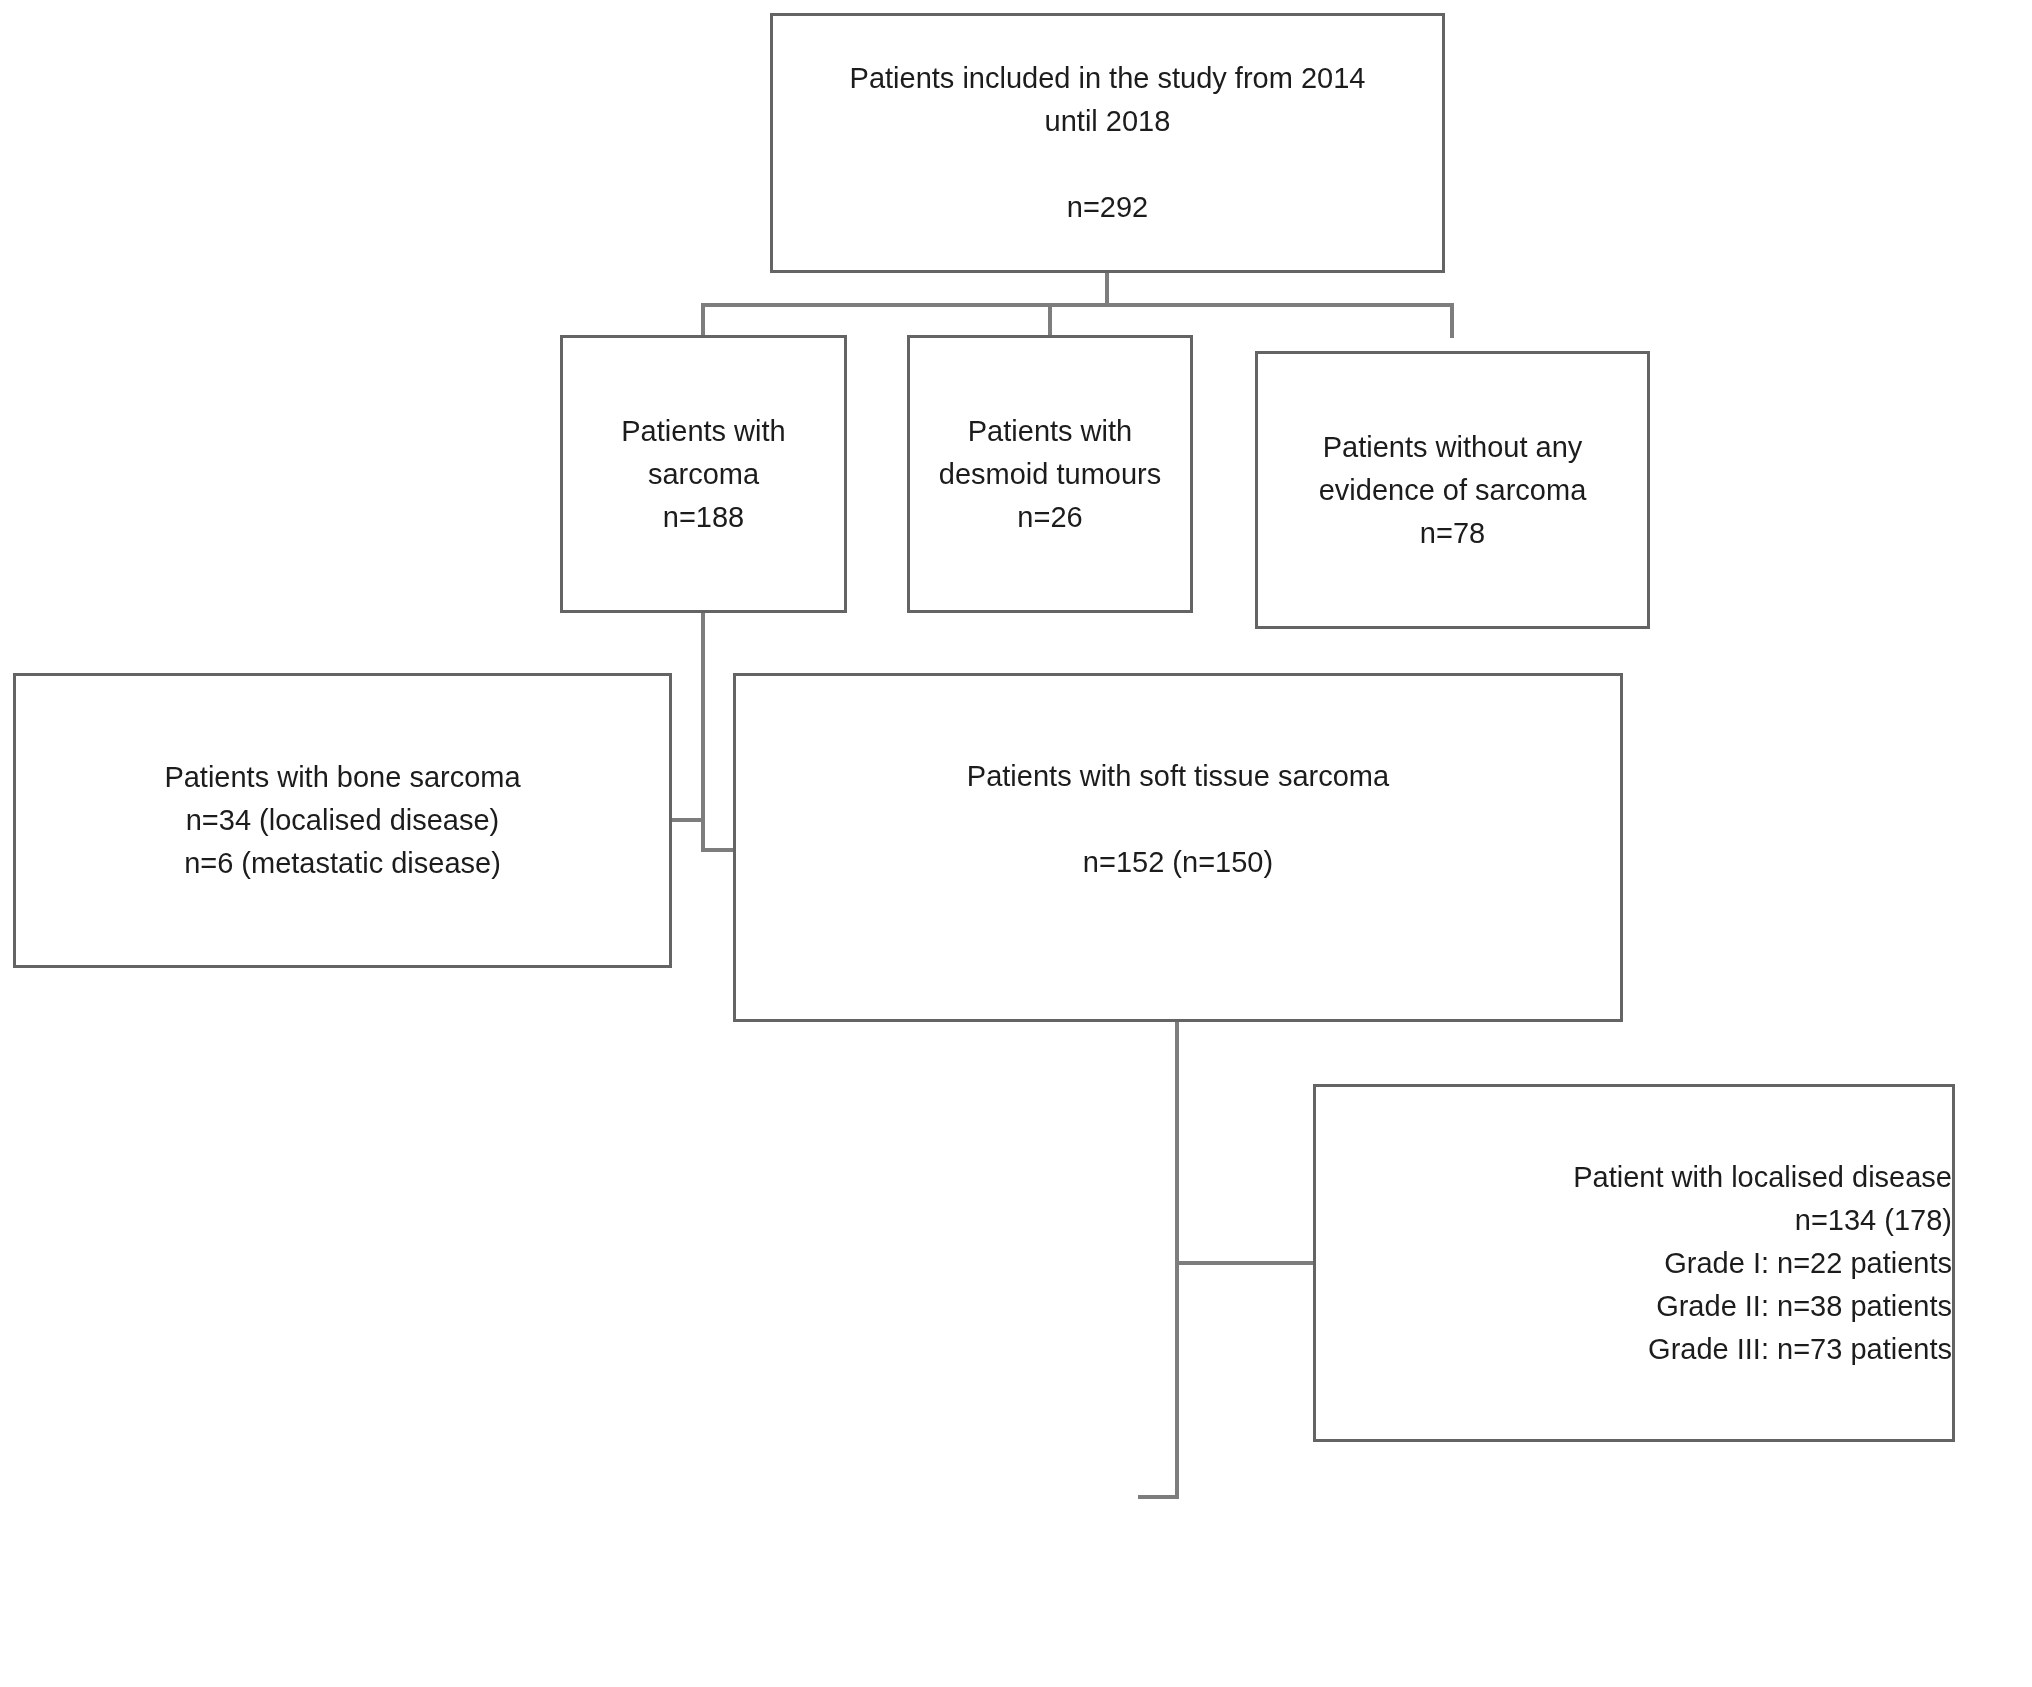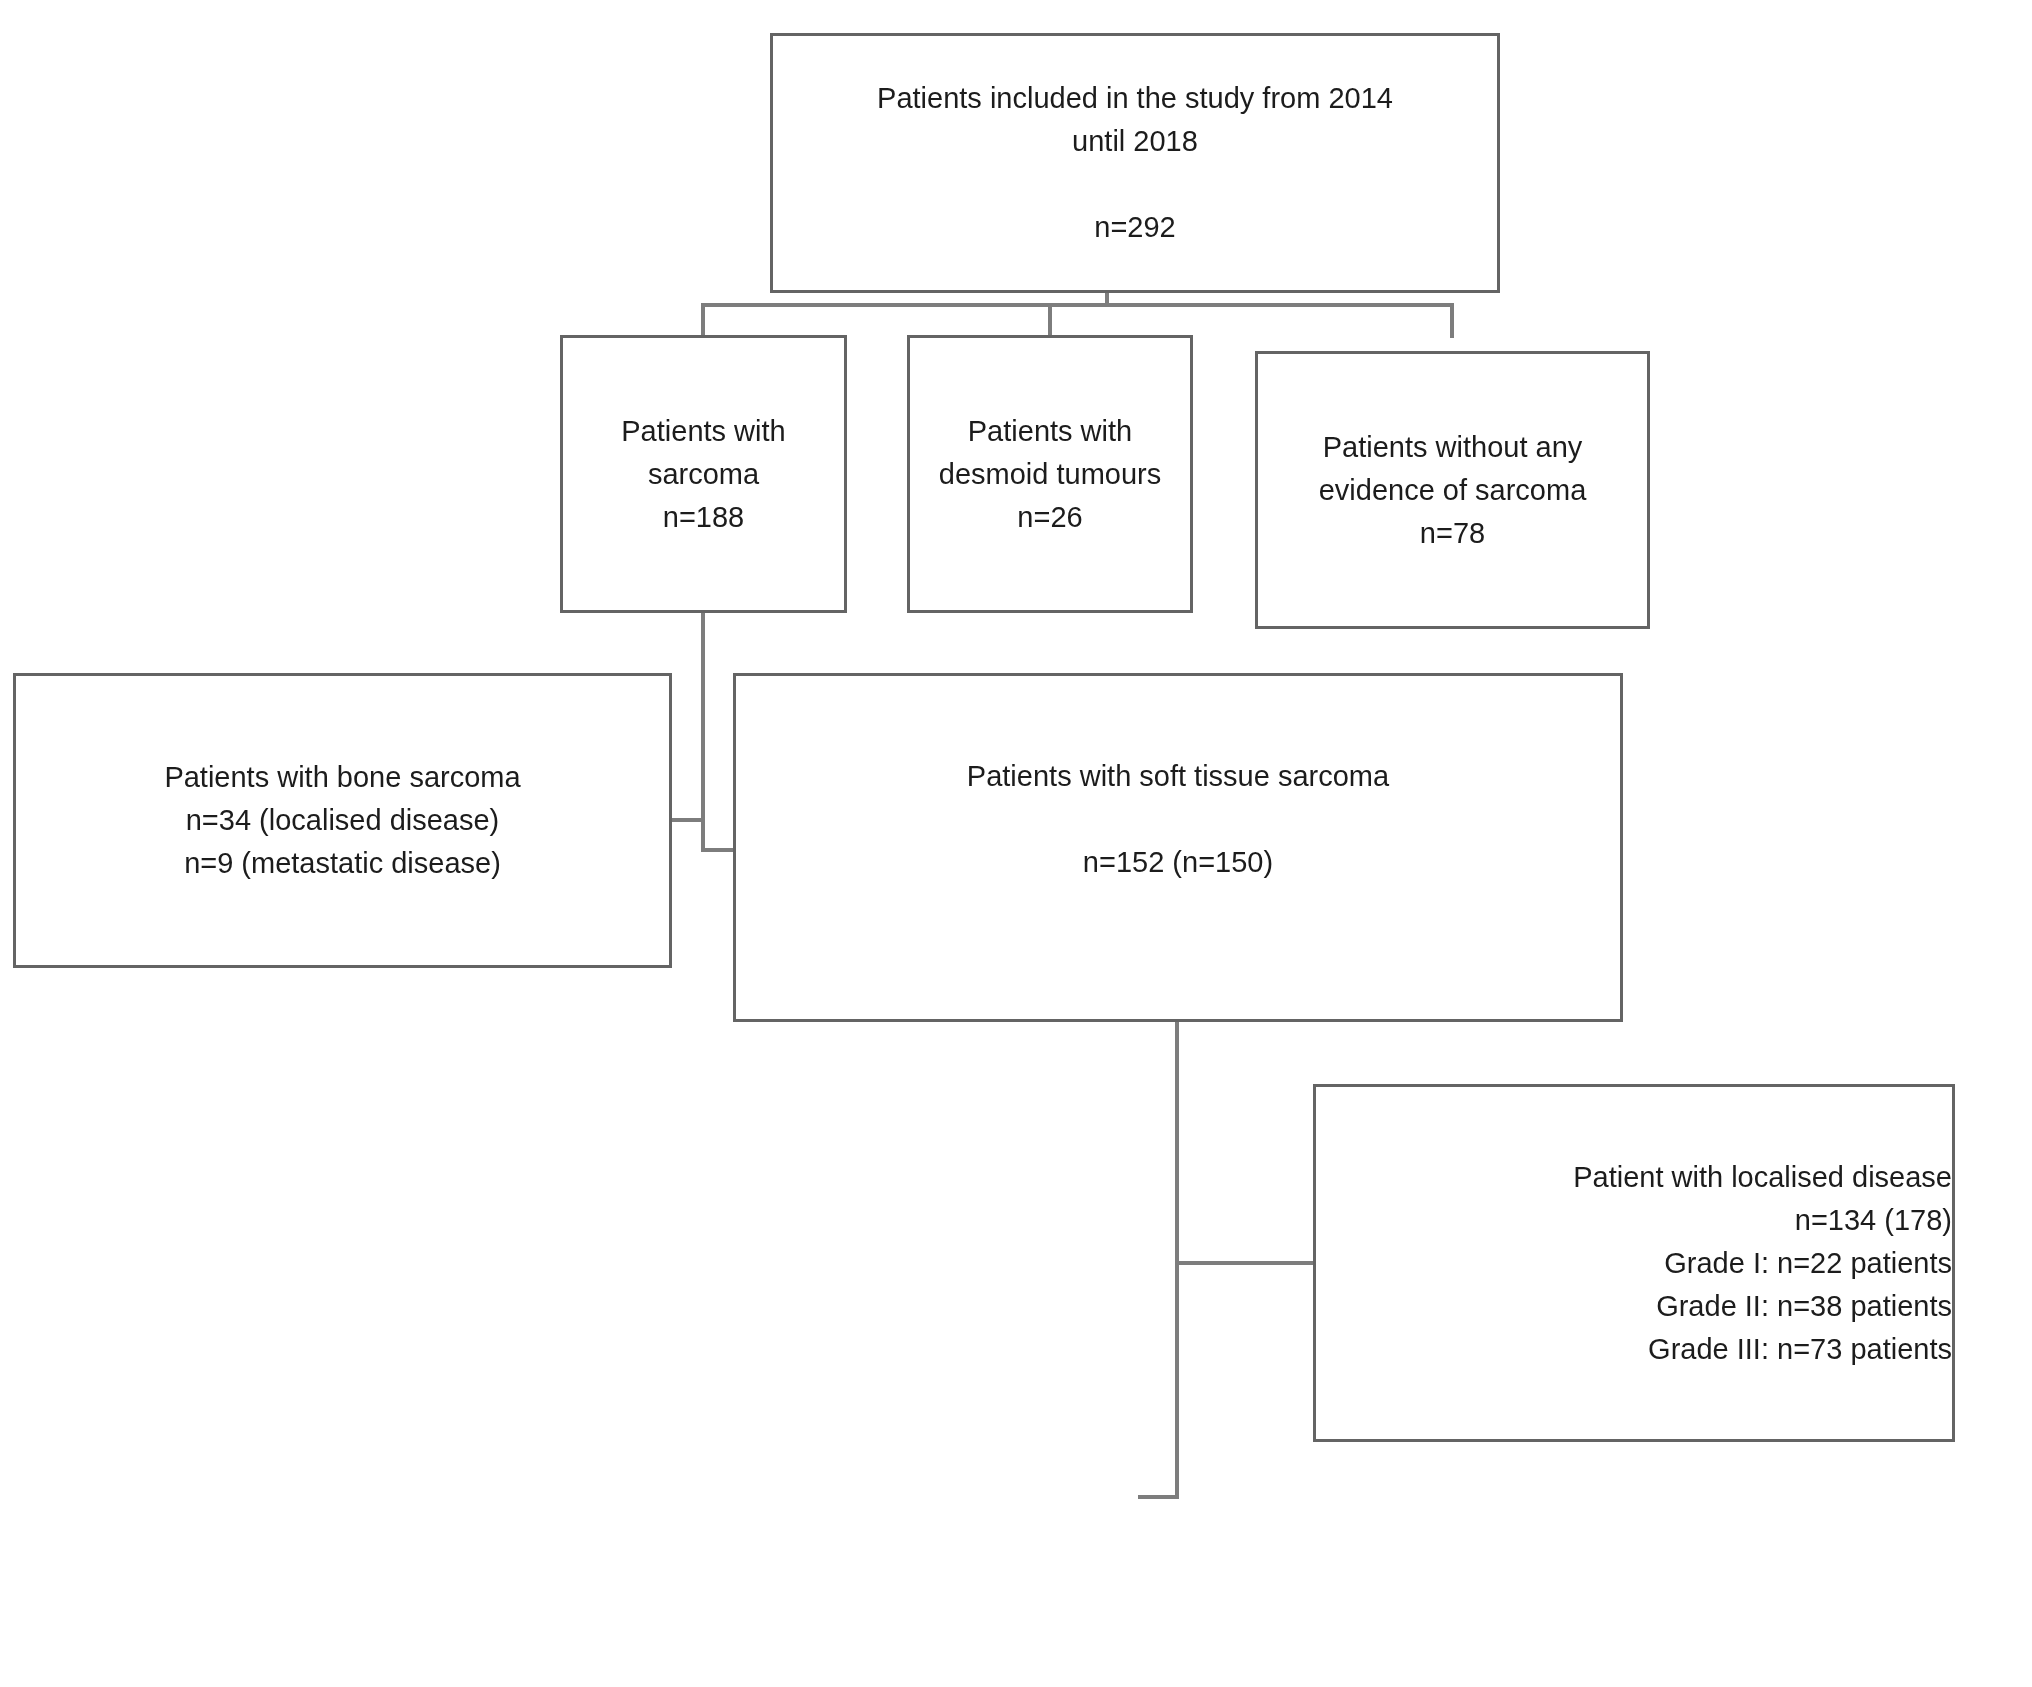--- a/index.html
+++ b/index.html
@@ -35,21 +35,21 @@
     z-index: 2;
   }
   .bl { min-height: 43px; white-space: nowrap; }
   .bl.spacer { height: 43px; }
   .line {
     position: absolute;
     background: var(--connector);
     z-index: 1;
   }
   
-  #box-included    { left: 770px;  top: 13px;   width: 730px; height: 260px; margin-top: 20px; }
+  #box-included    { left: 770px;  top: 13px;   width: 675px; height: 260px; }
   #box-sarcoma     { left: 560px;  top: 335px;  width: 287px; height: 278px; }
   #box-desmoid     { left: 907px;  top: 335px;  width: 286px; height: 278px; }
   #box-no-evidence { left: 1255px; top: 351px;  width: 395px; height: 278px; }
   #box-bone        { left: 13px;   top: 673px;  width: 659px; height: 295px; }
   #box-soft-tissue { left: 733px;  top: 673px;  width: 890px; height: 349px; padding-bottom: 56px; }
   #box-localised   { left: 1313px; top: 1084px; width: 642px; height: 358px; align-items: flex-end; }
   #box-metastatic  { left: 616px;  top: 1316px; width: 525px; height: 354px; }
   
   #ln-top-stub     { left: 1105px; top: 273px;  width: 4px;   height: 34px; }
   #ln-distributor  { left: 701px;  top: 303px;  width: 753px; height: 4px;  }
@@ -101,21 +101,21 @@
 
   <div class="box" id="box-no-evidence">
     <div class="bl">Patients without any</div>
     <div class="bl">evidence of sarcoma</div>
     <div class="bl">n=78</div>
   </div>
 
   <div class="box" id="box-bone">
     <div class="bl">Patients with bone sarcoma</div>
     <div class="bl">n=34 (localised disease)</div>
-    <div class="bl">n=9 (metastatic disease)</div>
+    <div class="bl">n=6 (metastatic disease)</div>
   </div>
 
   <div class="box" id="box-soft-tissue">
     <div class="bl">Patients with soft tissue sarcoma</div>
     <div class="bl spacer"></div>
     <div class="bl">n=152 (n=150)</div>
   </div>
 
   <div class="box" id="box-localised">
     <div class="bl">Patient with localised disease</div>

